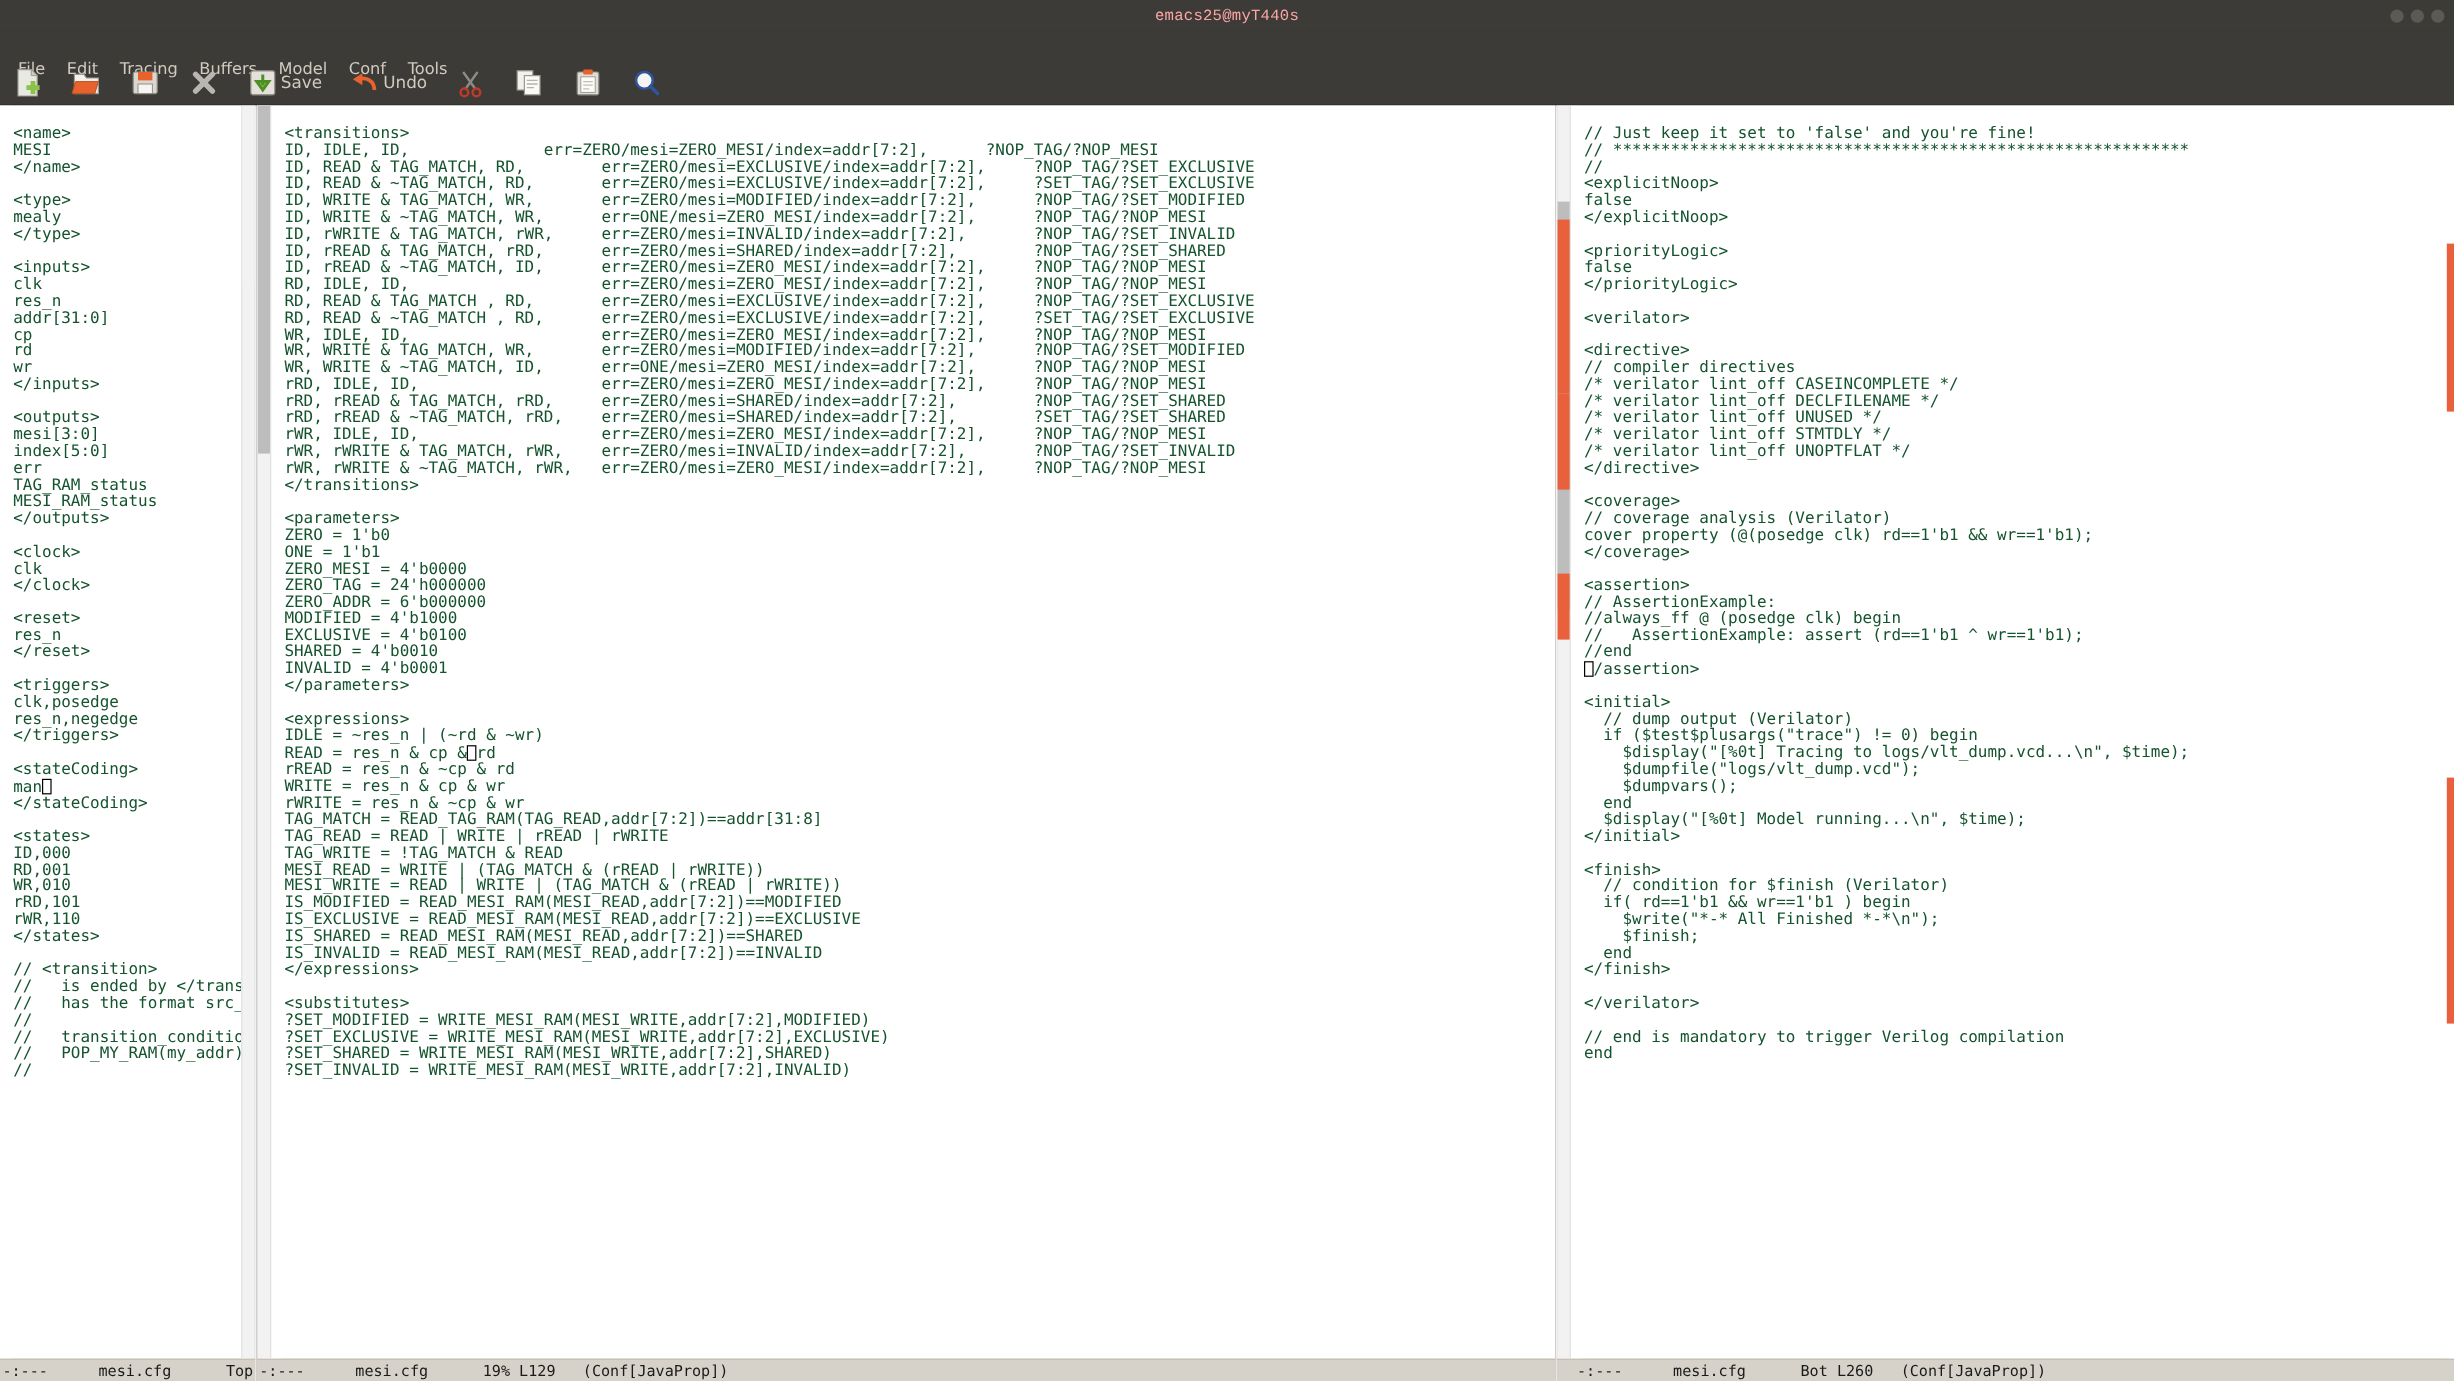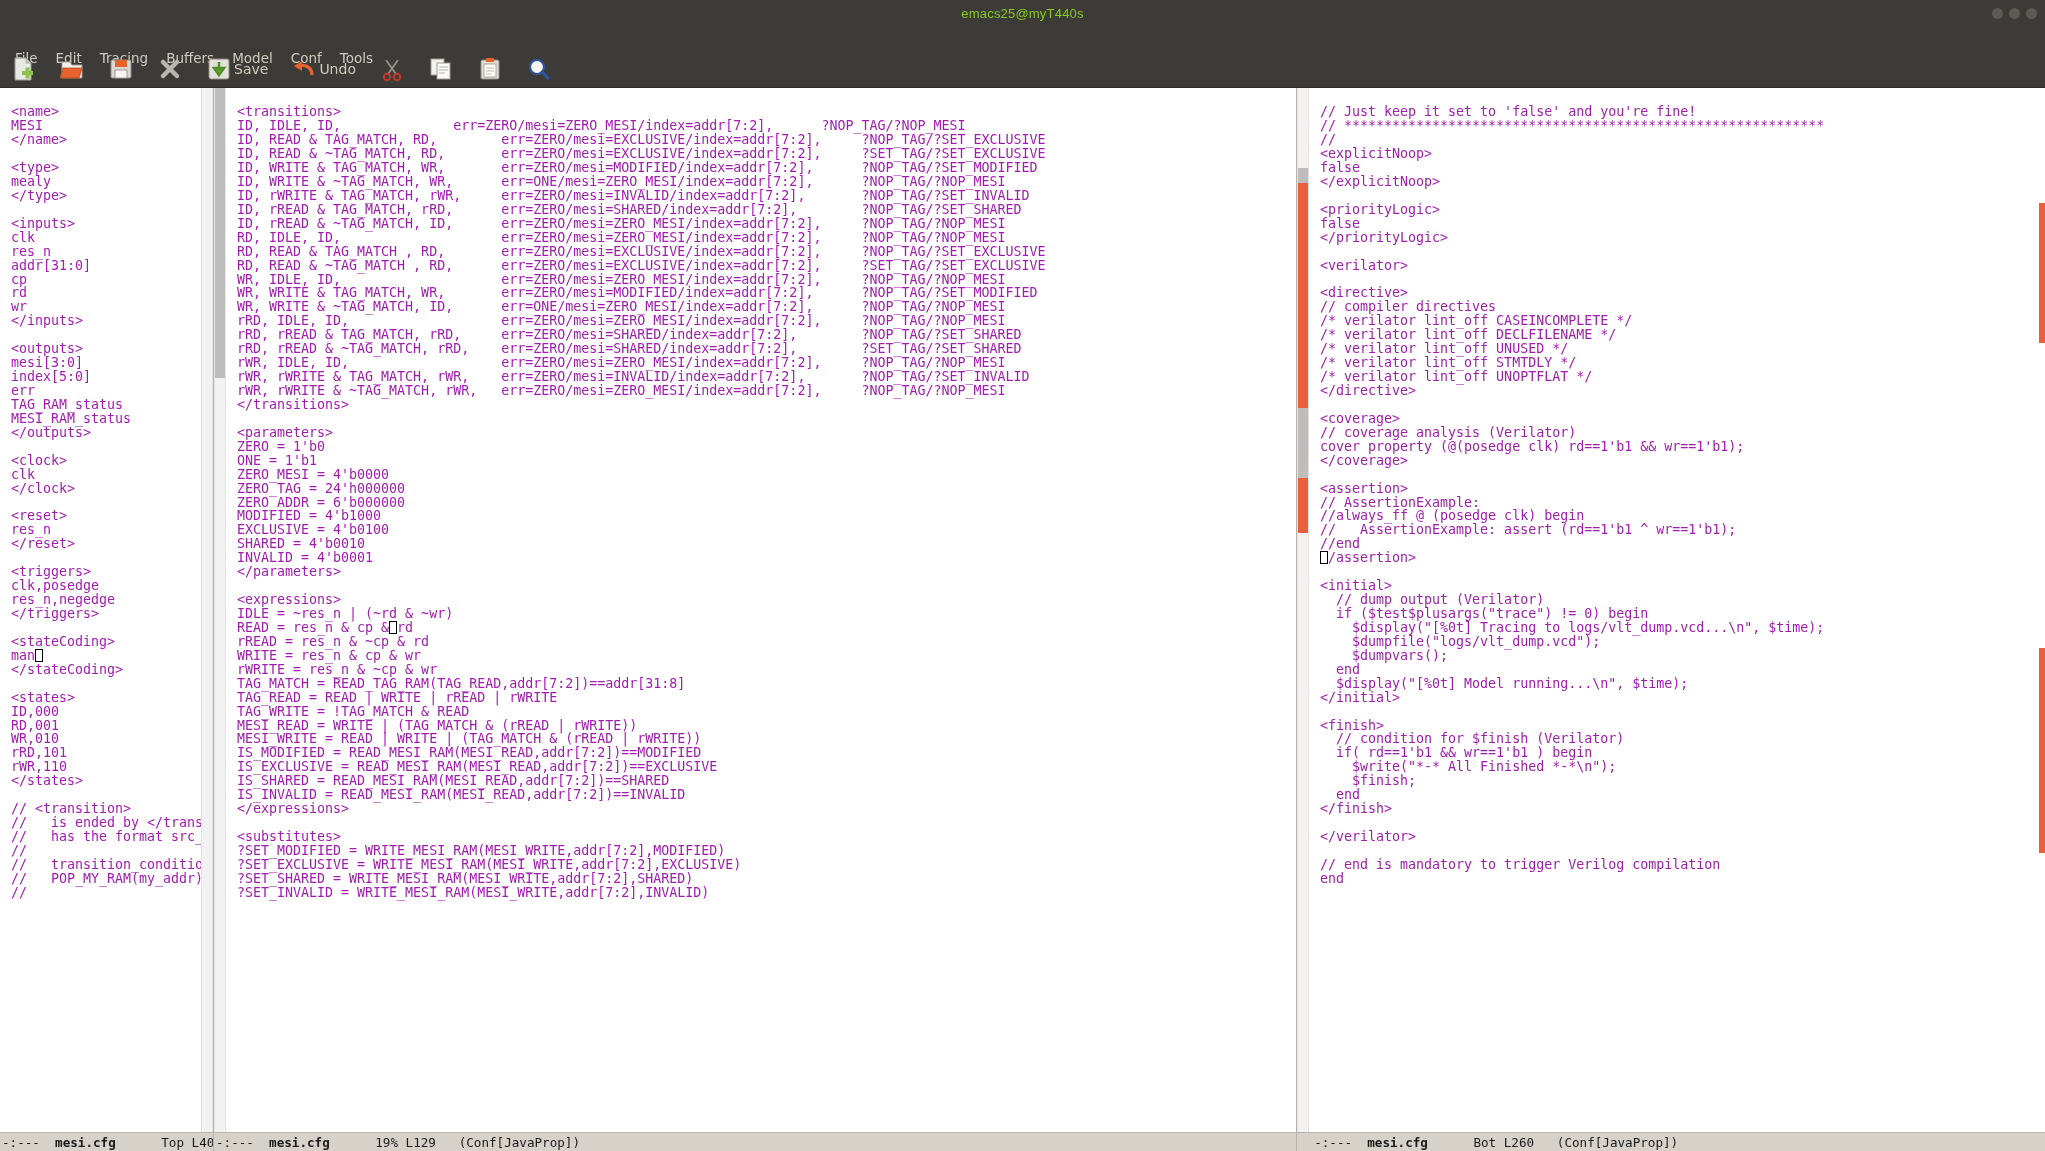--- a/index.html
+++ b/index.html
@@ -14,22 +14,22 @@
   
   #titlebar {
     position: relative;
     height: 26px;
     background: #3c3b37;
     display: flex;
     align-items: center;
     justify-content: center;
   }
   #titlebar .title {
-    color: #84cc16;
-    font-family: Liberation Sans, sans-serif;
+    color: #fca5a5;
+    font-family: Liberation Mono, monospace;
     font-size: 13px;
     letter-spacing: 0.2px;
   }
   #winbtns {
     position: absolute;
     right: 8px; top: 0;
     height: 26px;
     display: flex;
     align-items: center;
     gap: 6px;
@@ -124,21 +124,21 @@
     position: absolute;
     left: 0; right: 0;
     background: #bdbdbd;
   }
   .code {
     flex: 1;
     padding: 4px 0 0 2px;
     font-family: "DejaVu Sans Mono", monospace;
     font-size: 13.3px;
     line-height: 13.95px;
-    color: #a21caf;
+    color: #14532d;
     white-space: pre;
     overflow: hidden;
     position: relative;
   }
   .code .ln { display: block; height: 13.95px; }
   .cursor-box {
     display: inline-block;
     width: 8px;
     height: 13px;
     border: 1.3px solid #000;
@@ -153,21 +153,21 @@
     border-top: 1px solid #b9b4ab;
     color: #1a1a1a;
     font-family: "DejaVu Sans Mono", monospace;
     font-size: 12.6px;
     display: flex;
     align-items: center;
     white-space: pre;
     padding-left: 2px;
     overflow: hidden;
   }
-  .modeline .bold { font-weight: bold; }
+  .modeline .bold { font-weight: normal; margin-left: 27px; }
 
   
   .vsep {
     width: 1px;
     background: #b8b4ac;
     flex: none;
     height: 100%;
   }
 
   

